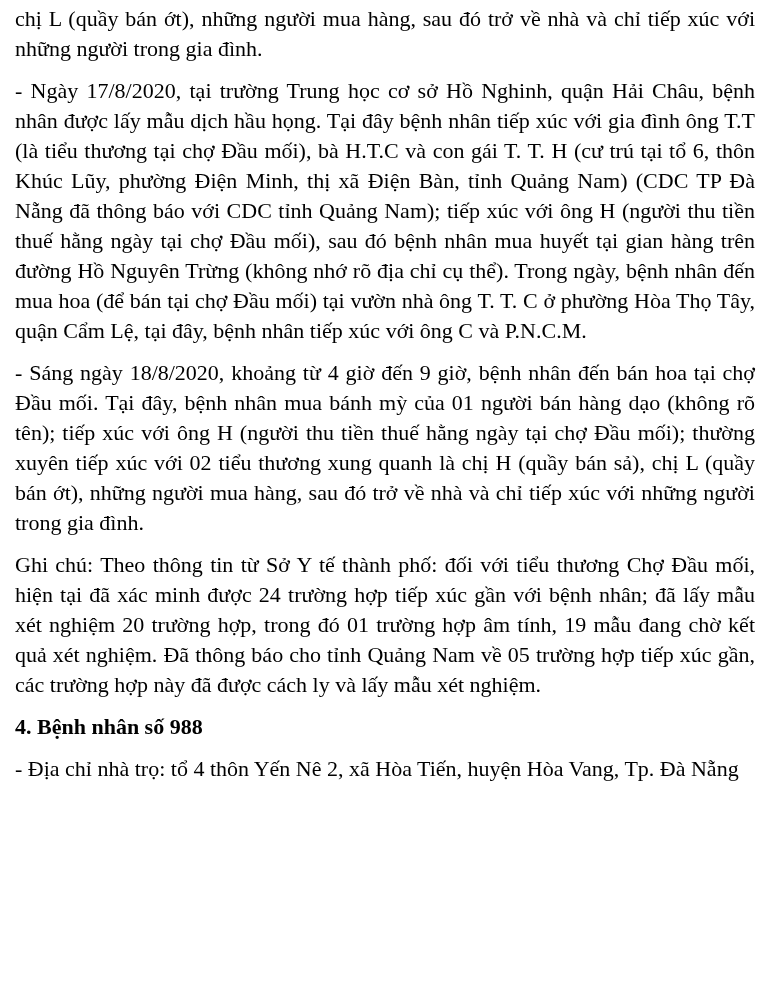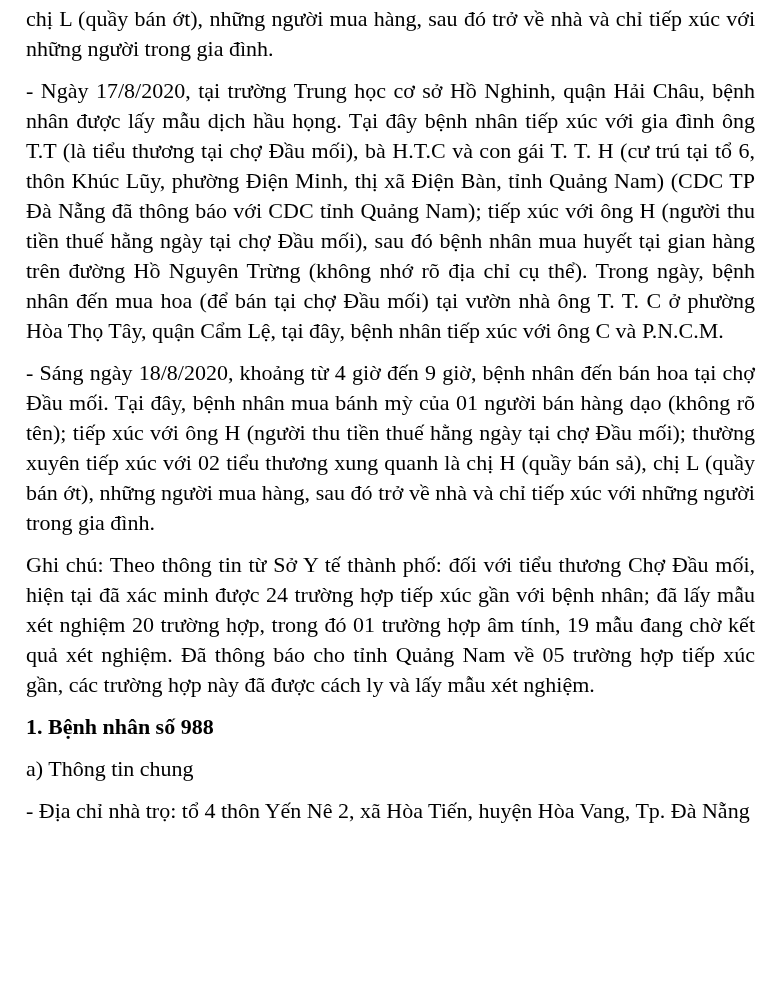--- a/index.html
+++ b/index.html
@@ -19,31 +19,30 @@
     padding: 4px 13px 0 12px;
     background: #ffffff;
     color: #000000;
     font-family: "Liberation Serif", "DejaVu Serif", serif;
     font-size: 22px;
     line-height: 30px;
     text-align: justify;
     overflow: hidden;
   }
   .page p {
-    margin: 0 0 12px 14px;
+    margin: 0 0 12px 3px;
     padding: 0;
   }
   .page p.heading {
     font-weight: bold;
   }
 </style>
 </head>
 <body>
 
 <div class="page">
   <p>chị L (quầy bán ớt), những người mua hàng, sau đó trở về nhà và chỉ tiếp xúc với những người trong gia đình.</p>
   <p>- Ngày 17/8/2020, tại trường Trung học cơ sở Hồ Nghinh, quận Hải Châu, bệnh nhân được lấy mẫu dịch hầu họng. Tại đây bệnh nhân tiếp xúc với gia đình ông T.T (là tiểu thương tại chợ Đầu mối), bà H.T.C và con gái T. T. H (cư trú tại tổ 6, thôn Khúc Lũy, phường Điện Minh, thị xã Điện Bàn, tỉnh Quảng Nam) (CDC TP Đà Nẵng đã thông báo với CDC tỉnh Quảng Nam); tiếp xúc với ông H (người thu tiền thuế hằng ngày tại chợ Đầu mối), sau đó bệnh nhân mua huyết tại gian hàng trên đường Hồ Nguyên Trừng (không nhớ rõ địa chỉ cụ thể). Trong ngày, bệnh nhân đến mua hoa (để bán tại chợ Đầu mối) tại vườn nhà ông T. T. C ở phường Hòa Thọ Tây, quận Cẩm Lệ, tại đây, bệnh nhân tiếp xúc với ông C và P.N.C.M.</p>
   <p>- Sáng ngày 18/8/2020, khoảng từ 4 giờ đến 9 giờ, bệnh nhân đến bán hoa tại chợ Đầu mối. Tại đây, bệnh nhân mua bánh mỳ của 01 người bán hàng dạo (không rõ tên); tiếp xúc với ông H (người thu tiền thuế hằng ngày tại chợ Đầu mối); thường xuyên tiếp xúc với 02 tiểu thương xung quanh là chị H (quầy bán sả), chị L (quầy bán ớt), những người mua hàng, sau đó trở về nhà và chỉ tiếp xúc với những người trong gia đình.</p>
   <p>Ghi chú: Theo thông tin từ Sở Y tế thành phố: đối với tiểu thương Chợ Đầu mối, hiện tại đã xác minh được 24 trường hợp tiếp xúc gần với bệnh nhân; đã lấy mẫu xét nghiệm 20 trường hợp, trong đó 01 trường hợp âm tính, 19 mẫu đang chờ kết quả xét nghiệm. Đã thông báo cho tỉnh Quảng Nam về 05 trường hợp tiếp xúc gần, các trường hợp này đã được cách ly và lấy mẫu xét nghiệm.</p>
-  <p class="heading">1. Bệnh nhân số 988</p>
-  <p>a) Thông tin chung</p>
+  <p class="heading">4. Bệnh nhân số 988</p>
   <p>- Địa chỉ nhà trọ: tổ 4 thôn Yến Nê 2, xã Hòa Tiến, huyện Hòa Vang, Tp. Đà Nẵng</p>
 </div>
 
 </body></html>

